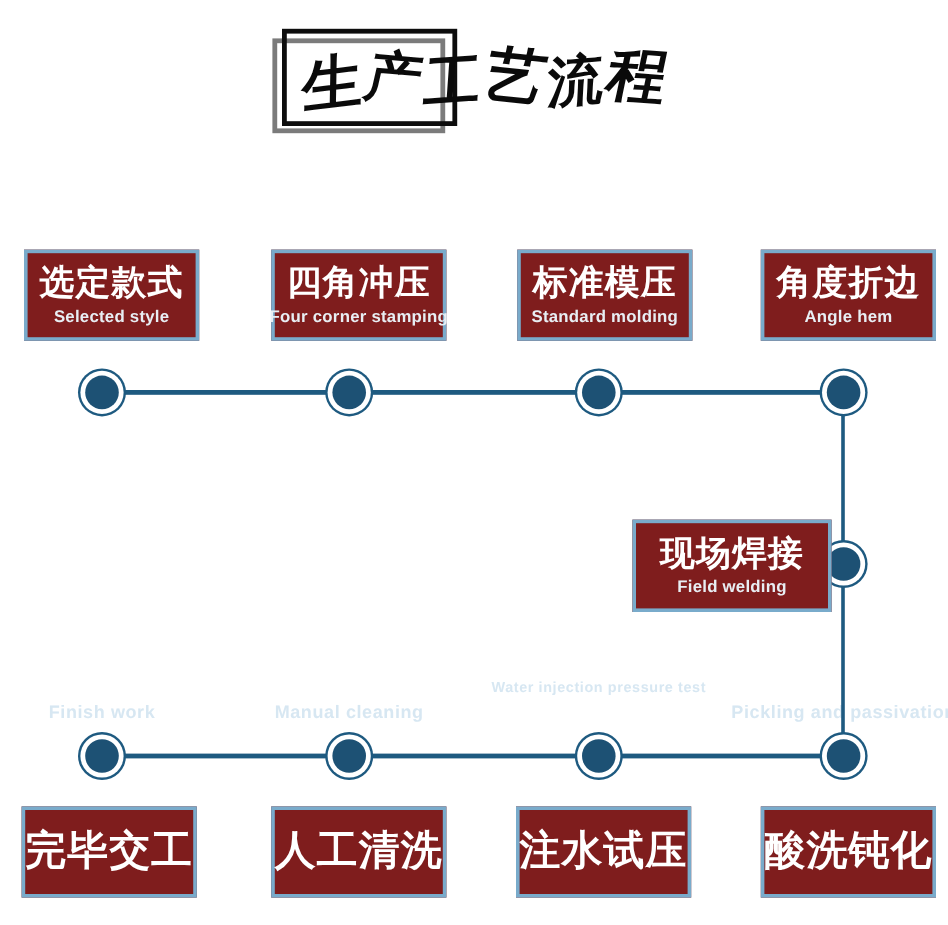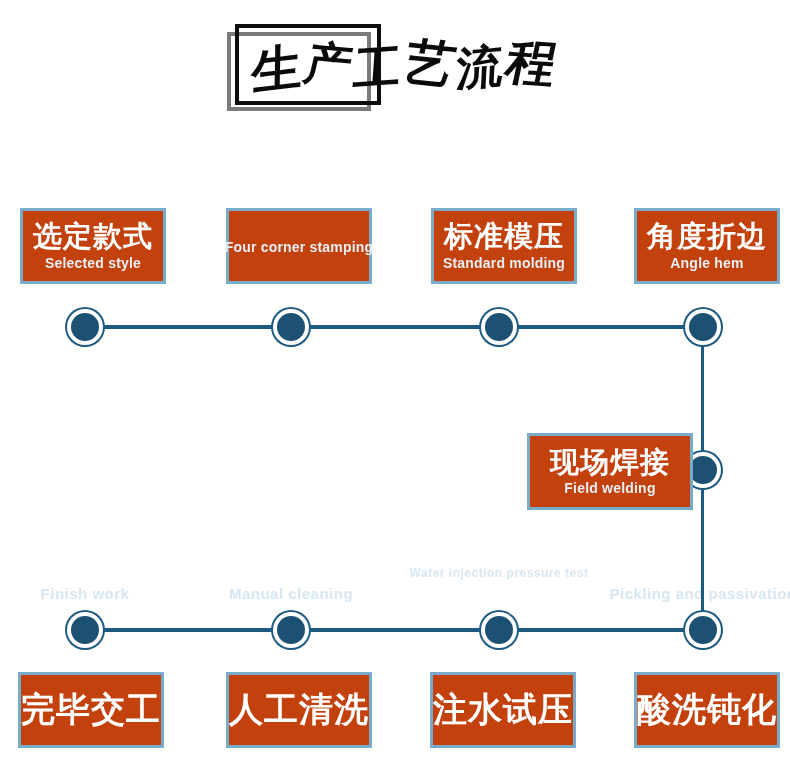--- a/index.html
+++ b/index.html
@@ -25,21 +25,21 @@
   .title-text .ch{display:inline-block;}
   .title-text .c0{transform:rotate(-7deg) translateY(4px);}
   .title-text .c1{transform:rotate(5deg) translateY(-2px);font-size:46px;}
   .title-text .c2{transform:rotate(-4deg) translateY(2px);font-size:47px;}
   .title-text .c3{transform:rotate(6deg) translateY(-1px);}
   .title-text .c4{transform:rotate(-5deg) translateY(1px);font-size:46px;}
   .title-text .c5{transform:rotate(4deg) translateY(-2px);}
   
   .node{
     position:absolute;width:146px;height:76px;
-    background:#c2410c;border:3px solid #79abcb;
+    background:#7f1d1d;border:3px solid #79abcb;
     box-sizing:border-box;
     display:flex;flex-direction:column;align-items:center;justify-content:center;
     z-index:4;
   }
   .node .zh{
     color:#ffffff;font-size:29px;font-weight:bold;
     line-height:1.05;letter-spacing:1px;white-space:nowrap;
   }
   .node .en{
     color:#e8eef3;font-size:14px;line-height:1.1;margin-top:4px;
@@ -93,20 +93,21 @@
   <div class="dot" style="left:71px;top:616px;"></div>
   <div class="dot" style="left:277px;top:616px;"></div>
   <div class="dot" style="left:485px;top:616px;"></div>
   <div class="dot" style="left:689px;top:616px;"></div>
 
   <div class="node" id="box-t1">
     <span class="zh">选定款式</span>
     <span class="en">Selected style</span>
   </div>
   <div class="node" id="box-t2">
+    <span class="zh">四角冲压</span>
     <span class="en">Four corner stamping</span>
   </div>
   <div class="node" id="box-t3">
     <span class="zh">标准模压</span>
     <span class="en">Standard molding</span>
   </div>
   <div class="node" id="box-t4">
     <span class="zh">角度折边</span>
     <span class="en">Angle hem</span>
   </div>

